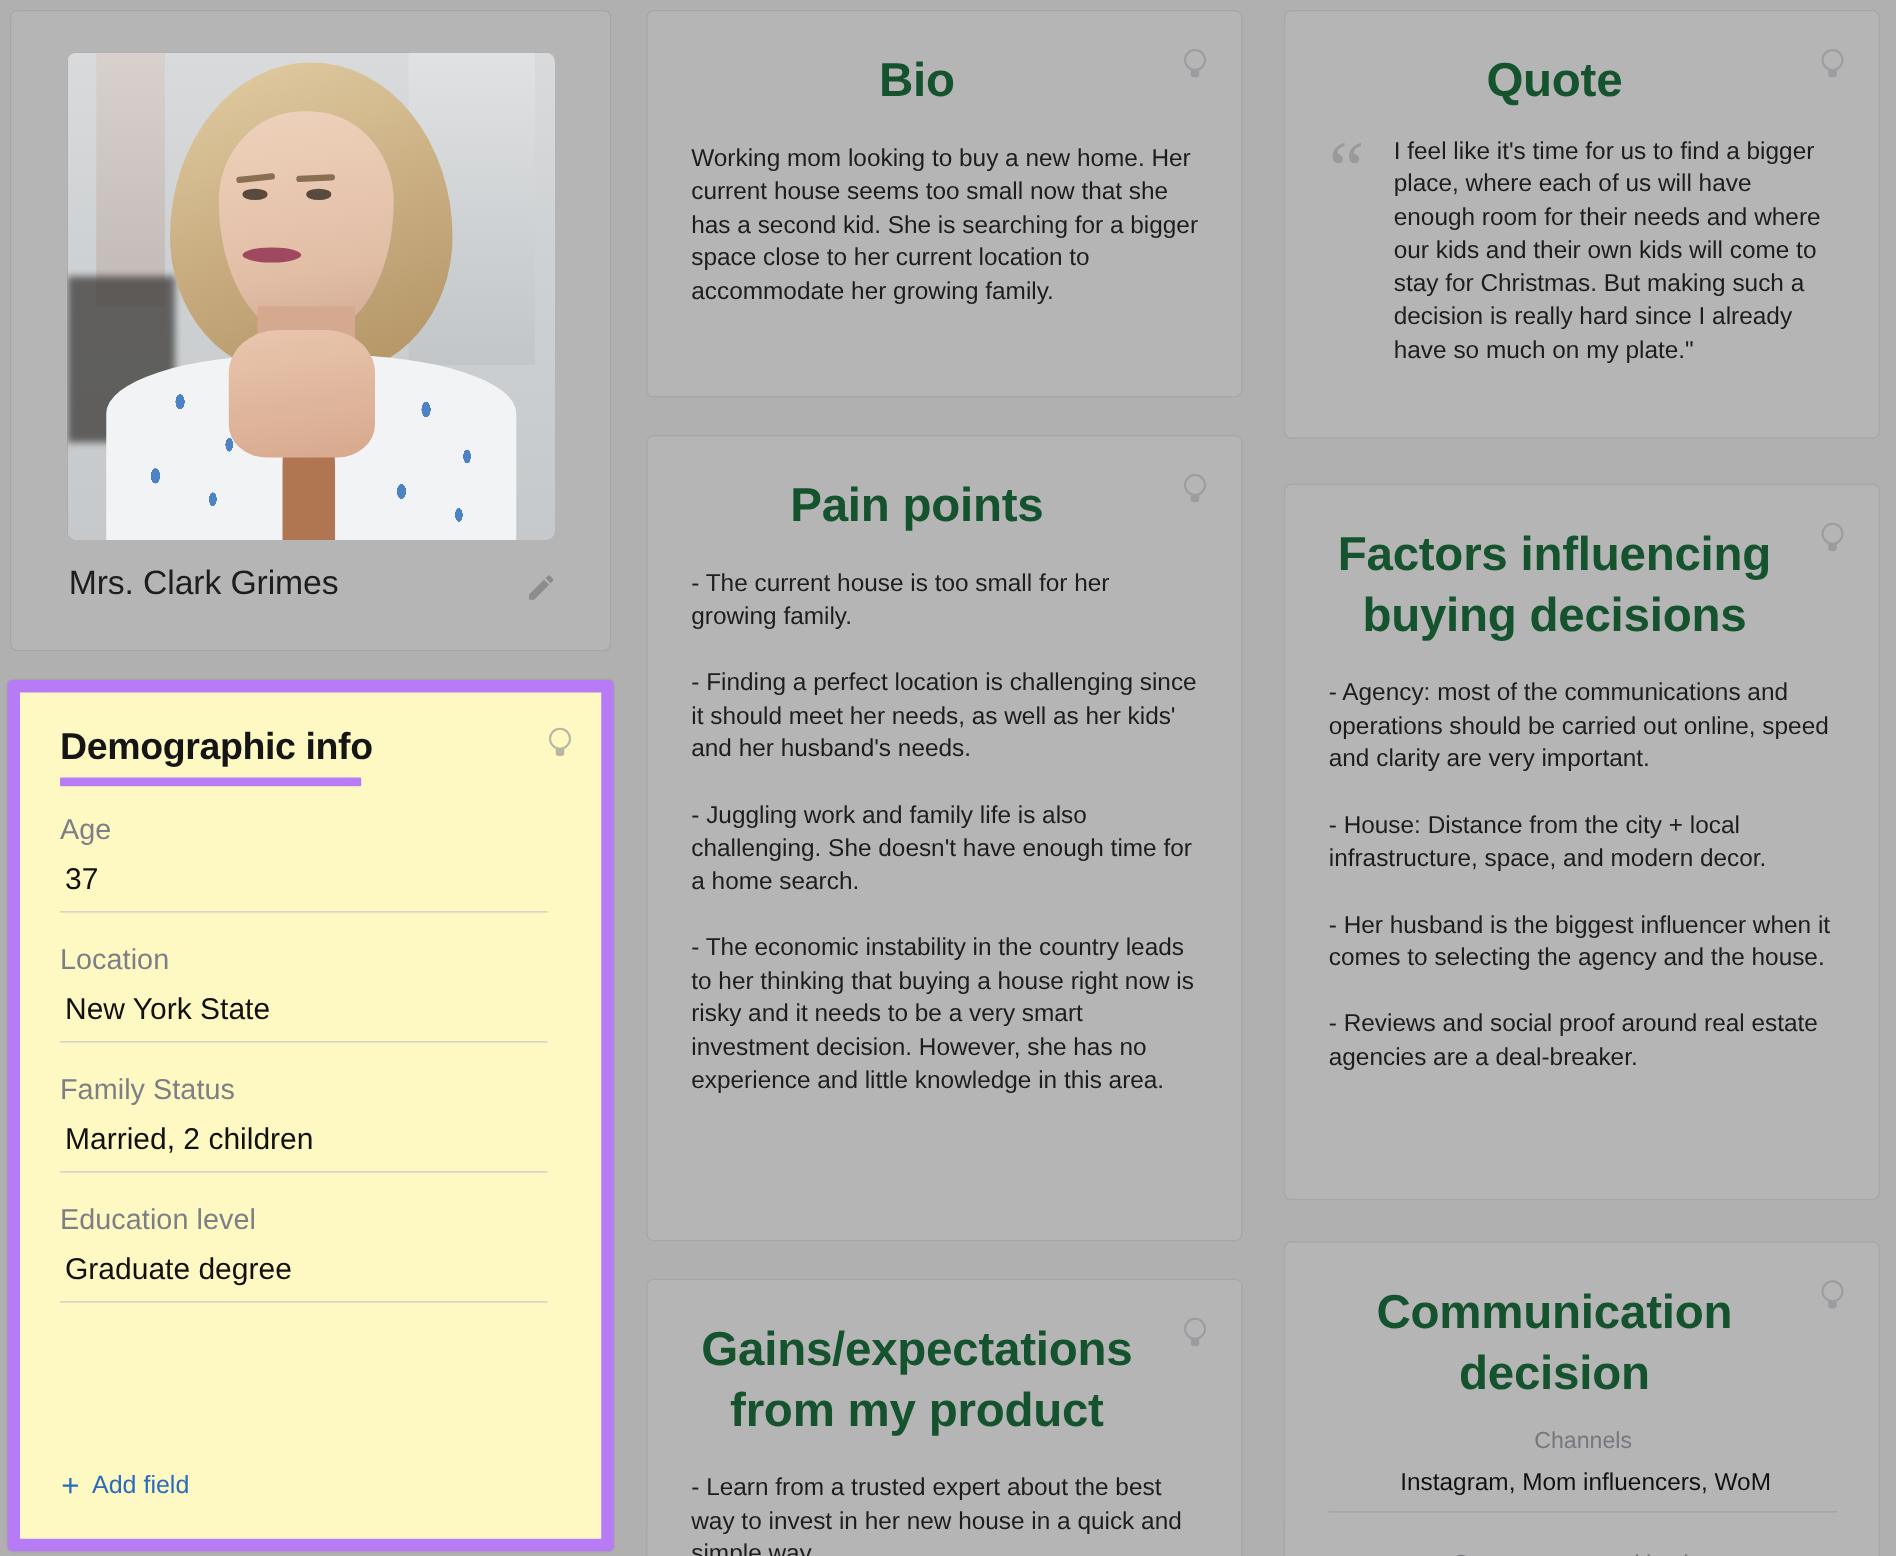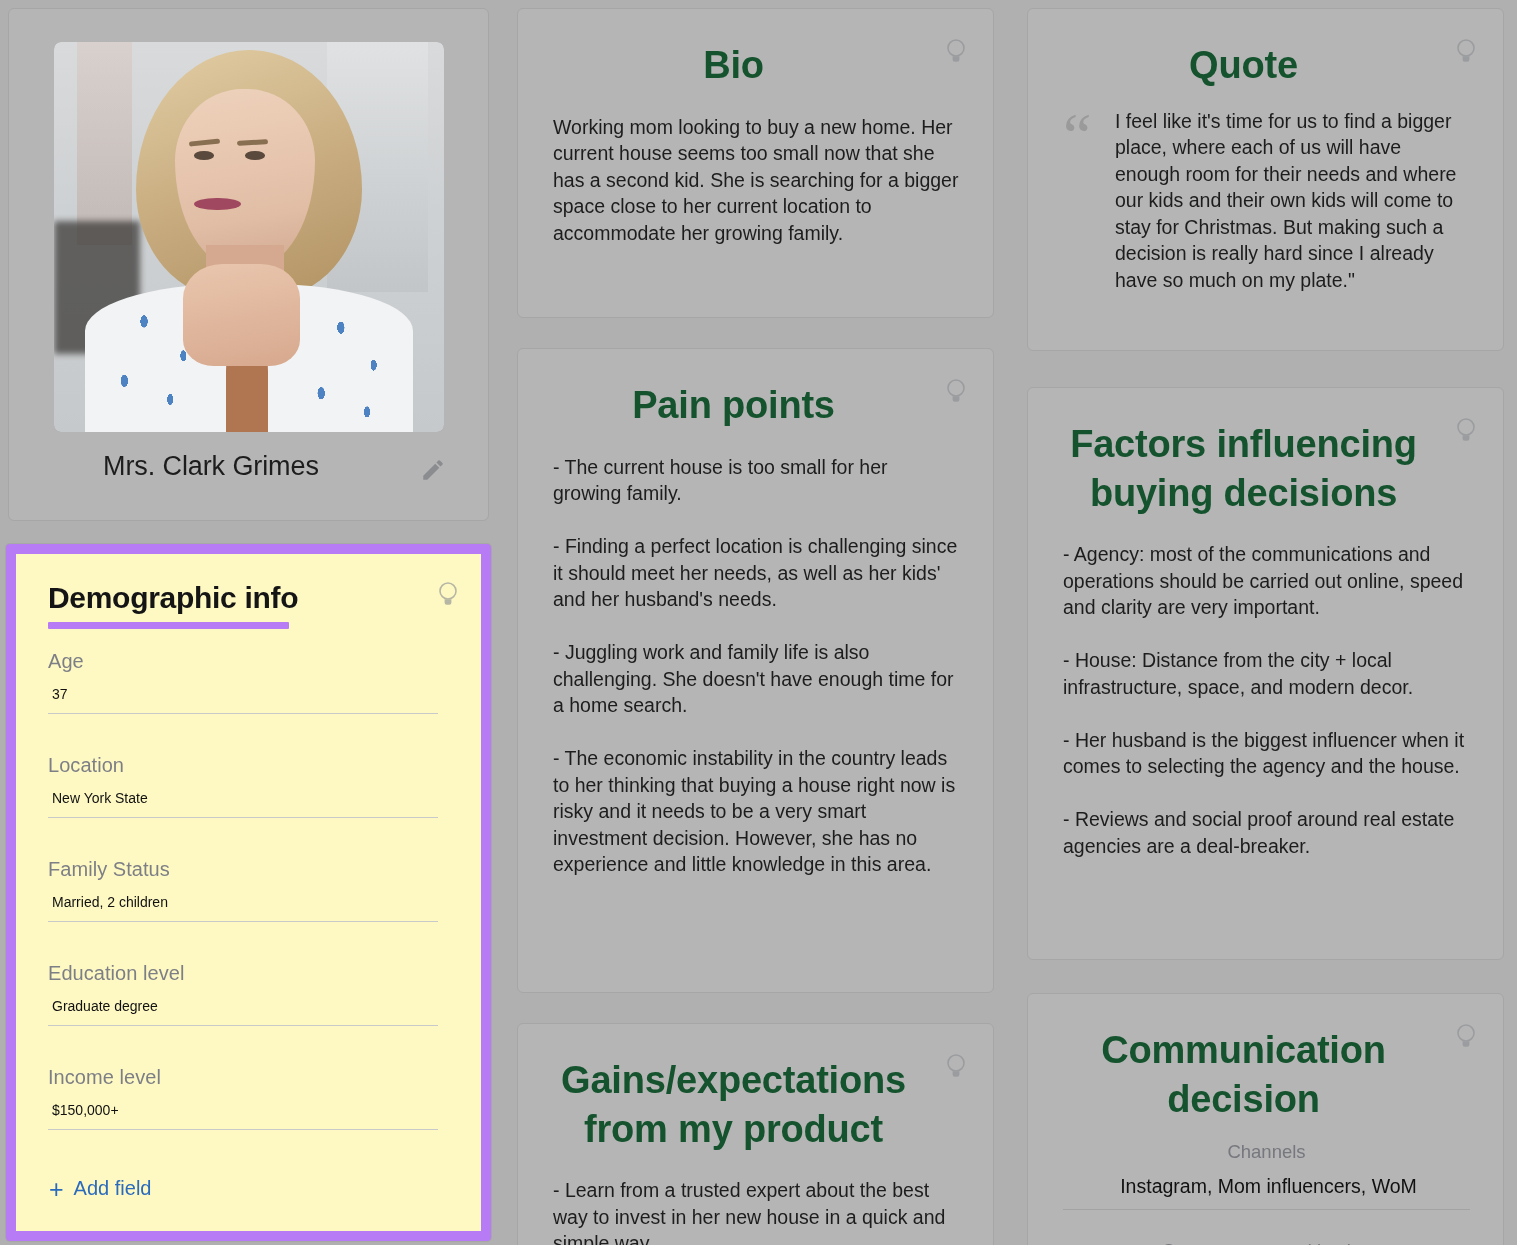--- a/index.html
+++ b/index.html
@@ -133,21 +133,20 @@
   }
   .ph-gap { position:absolute; left:44%; top:74%; width:11%; height:26%;
     background:#b1764f; border-radius:40% 40% 0 0; }
 
   #persona-name {
     position: absolute;
     left: 46px; top: 442px;
     font-size: 27px;
     color: #1d1d1d;
     letter-spacing: -0.1px;
-    margin-left: 48px;
   }
   #edit-pencil {
     position: absolute;
     right: 42px; top: 448px;
     width: 26px; height: 26px;
     opacity: .6;
   }
 
   
   #demographic-card {
@@ -173,26 +172,26 @@
     position: absolute;
     left: 32px; top: 68px;
     width: 241px; height: 7px;
     background: #b77cf5;
     border-radius: 1px;
   }
   #demographic-card .bulb { top: 26px; right: 22px; }
 
   .field { position: absolute; left: 32px; width: 390px; }
   .field-label {
-    font-size: 20px;
+    font-size: 23px;
     color: #7d7f86;
     letter-spacing: 0.05px;
   }
   .field-value {
-    font-size: 14px;
+    font-size: 24px;
     color: #111;
     margin-top: 13px;
     padding-left: 4px;
   }
   .field-rule {
     margin-top: 11px;
     height: 1px;
     background: #c9c9c9;
   }
   #add-field {
@@ -305,25 +304,20 @@
         <div class="field-value">Married, 2 children</div>
         <div class="field-rule"></div>
       </div>
 
       <div class="field" style="top:408px">
         <div class="field-label">Education level</div>
         <div class="field-value">Graduate degree</div>
         <div class="field-rule"></div>
       </div>
 
-      <div class="field" style="top:512px">
-        <div class="field-label">Income level</div>
-        <div class="field-value">$150,000+</div>
-        <div class="field-rule"></div>
-      </div>
 
       <div id="add-field">
         <span class="plus">+</span>
         <span>Add field</span>
       </div>
     </div>
   </div>
 
   <div class="card" id="bio-card">
     <div class="bulb">

